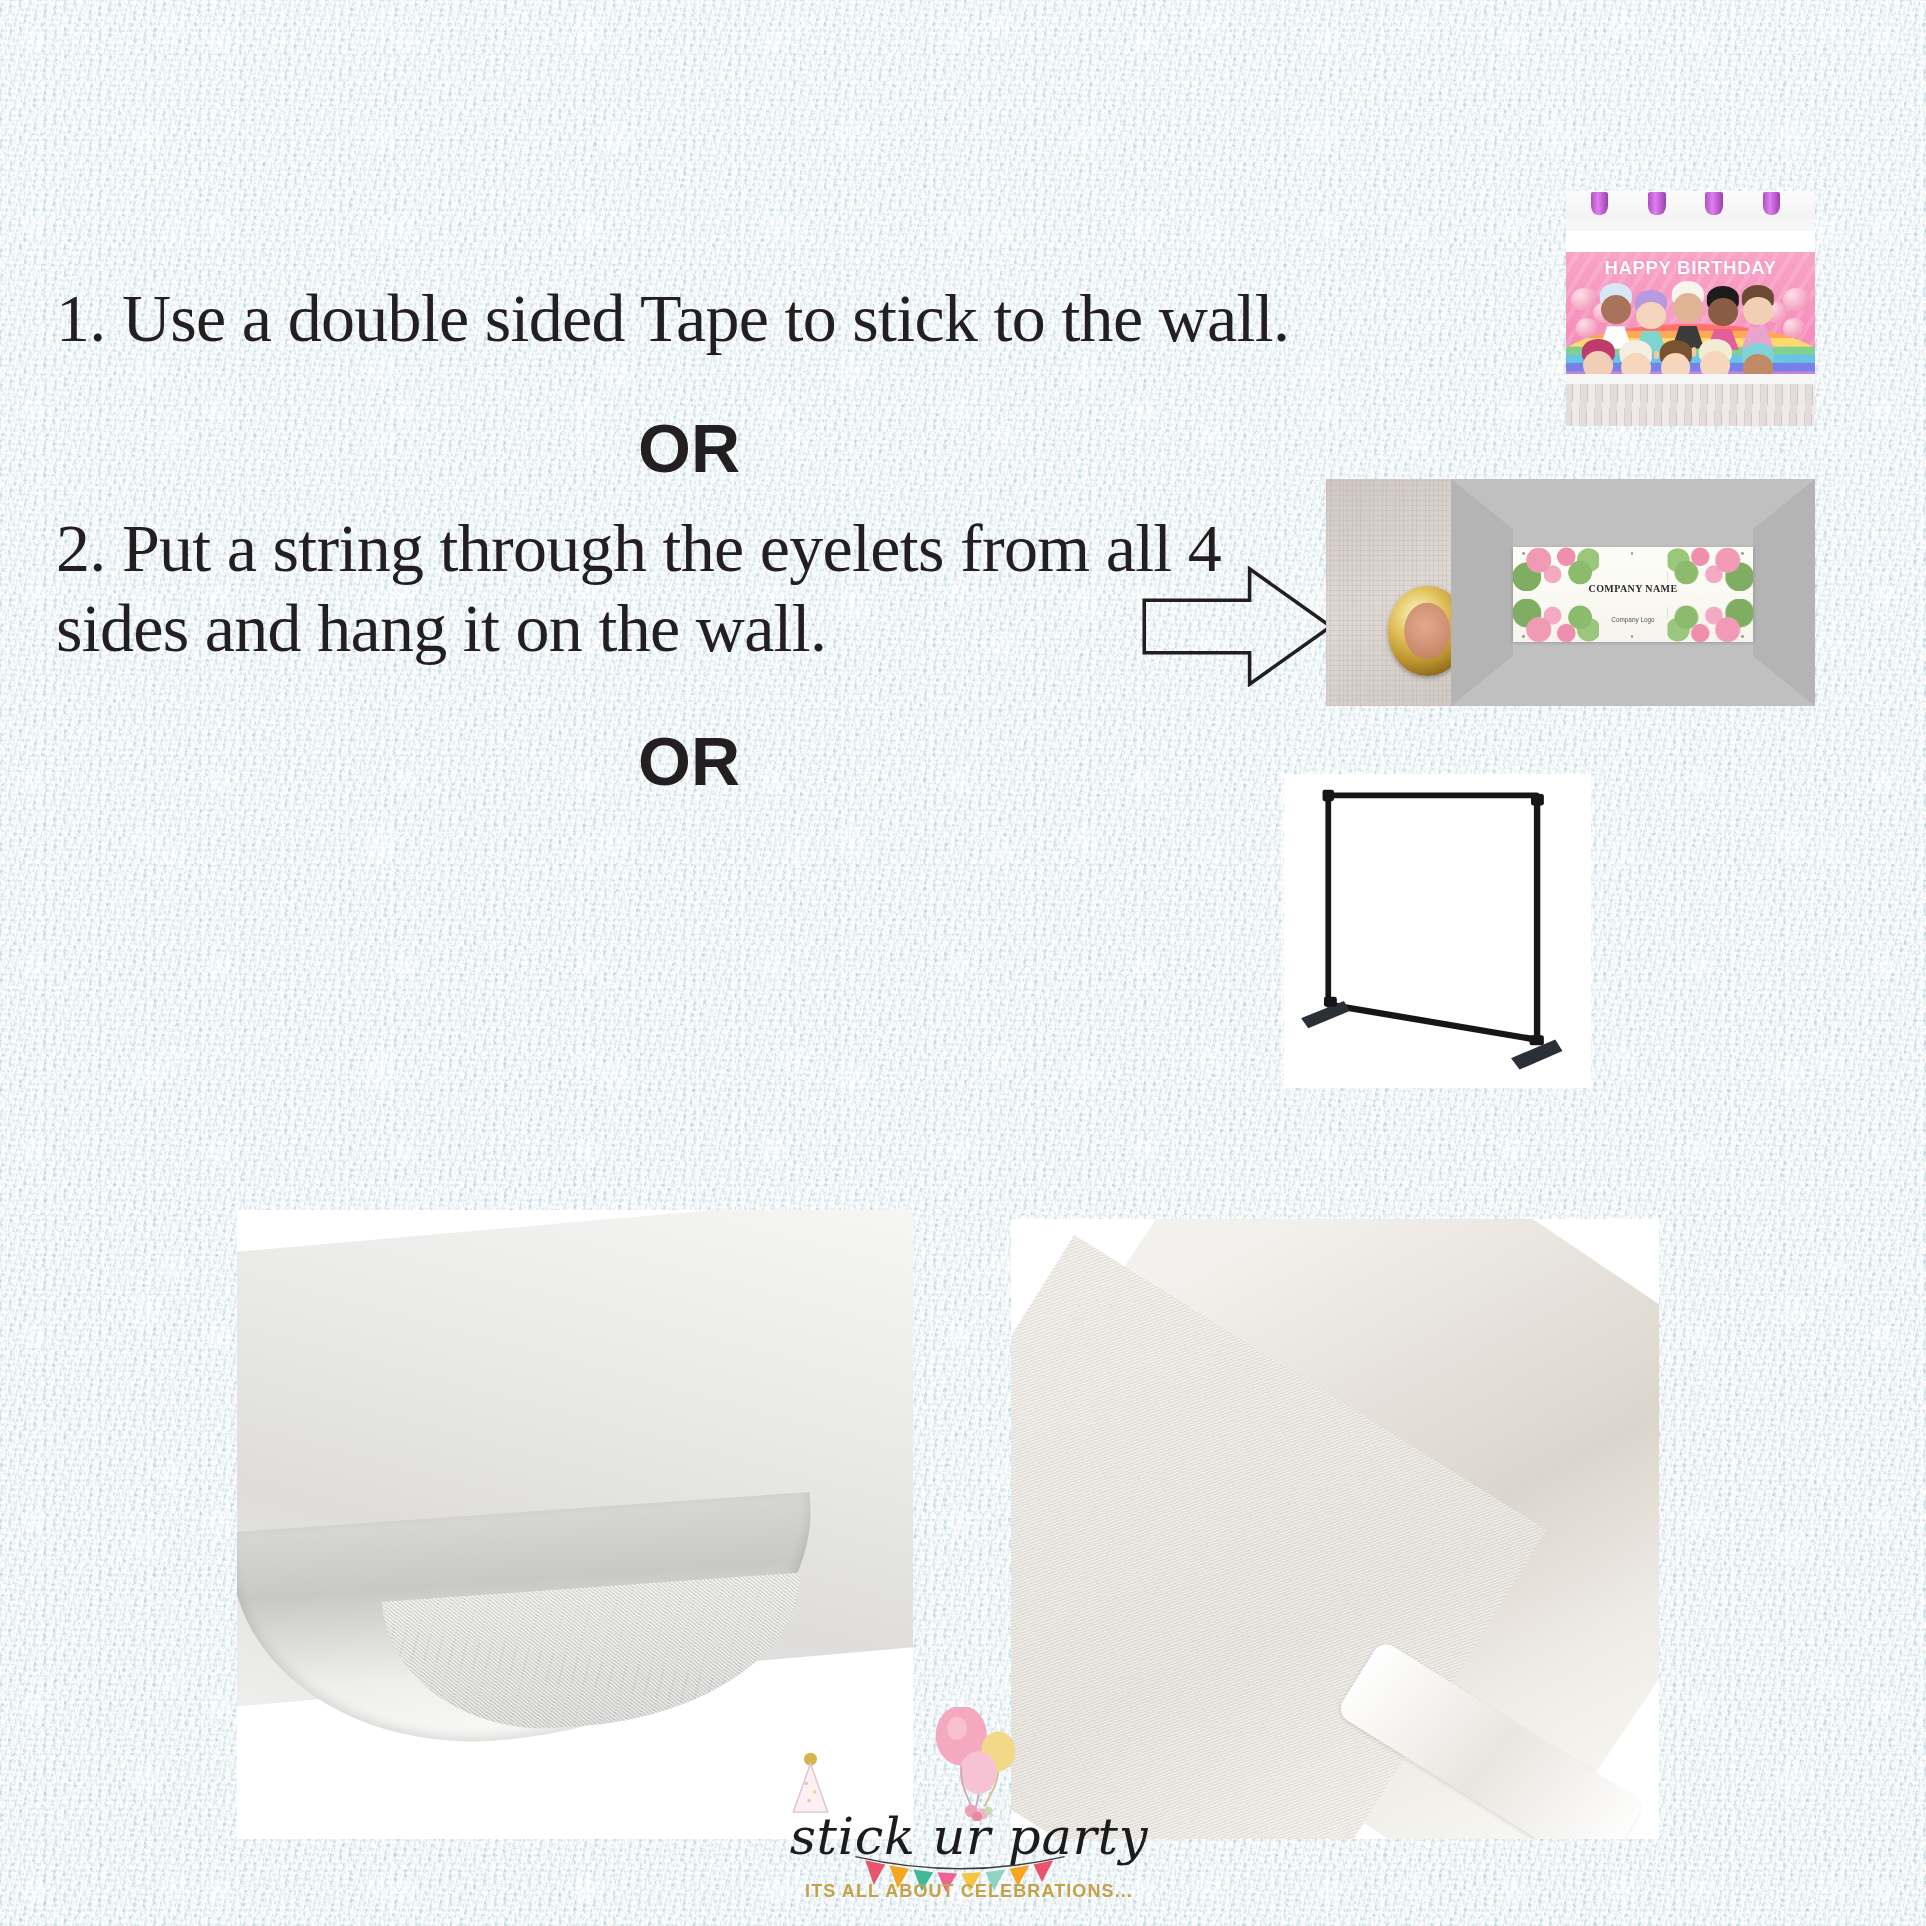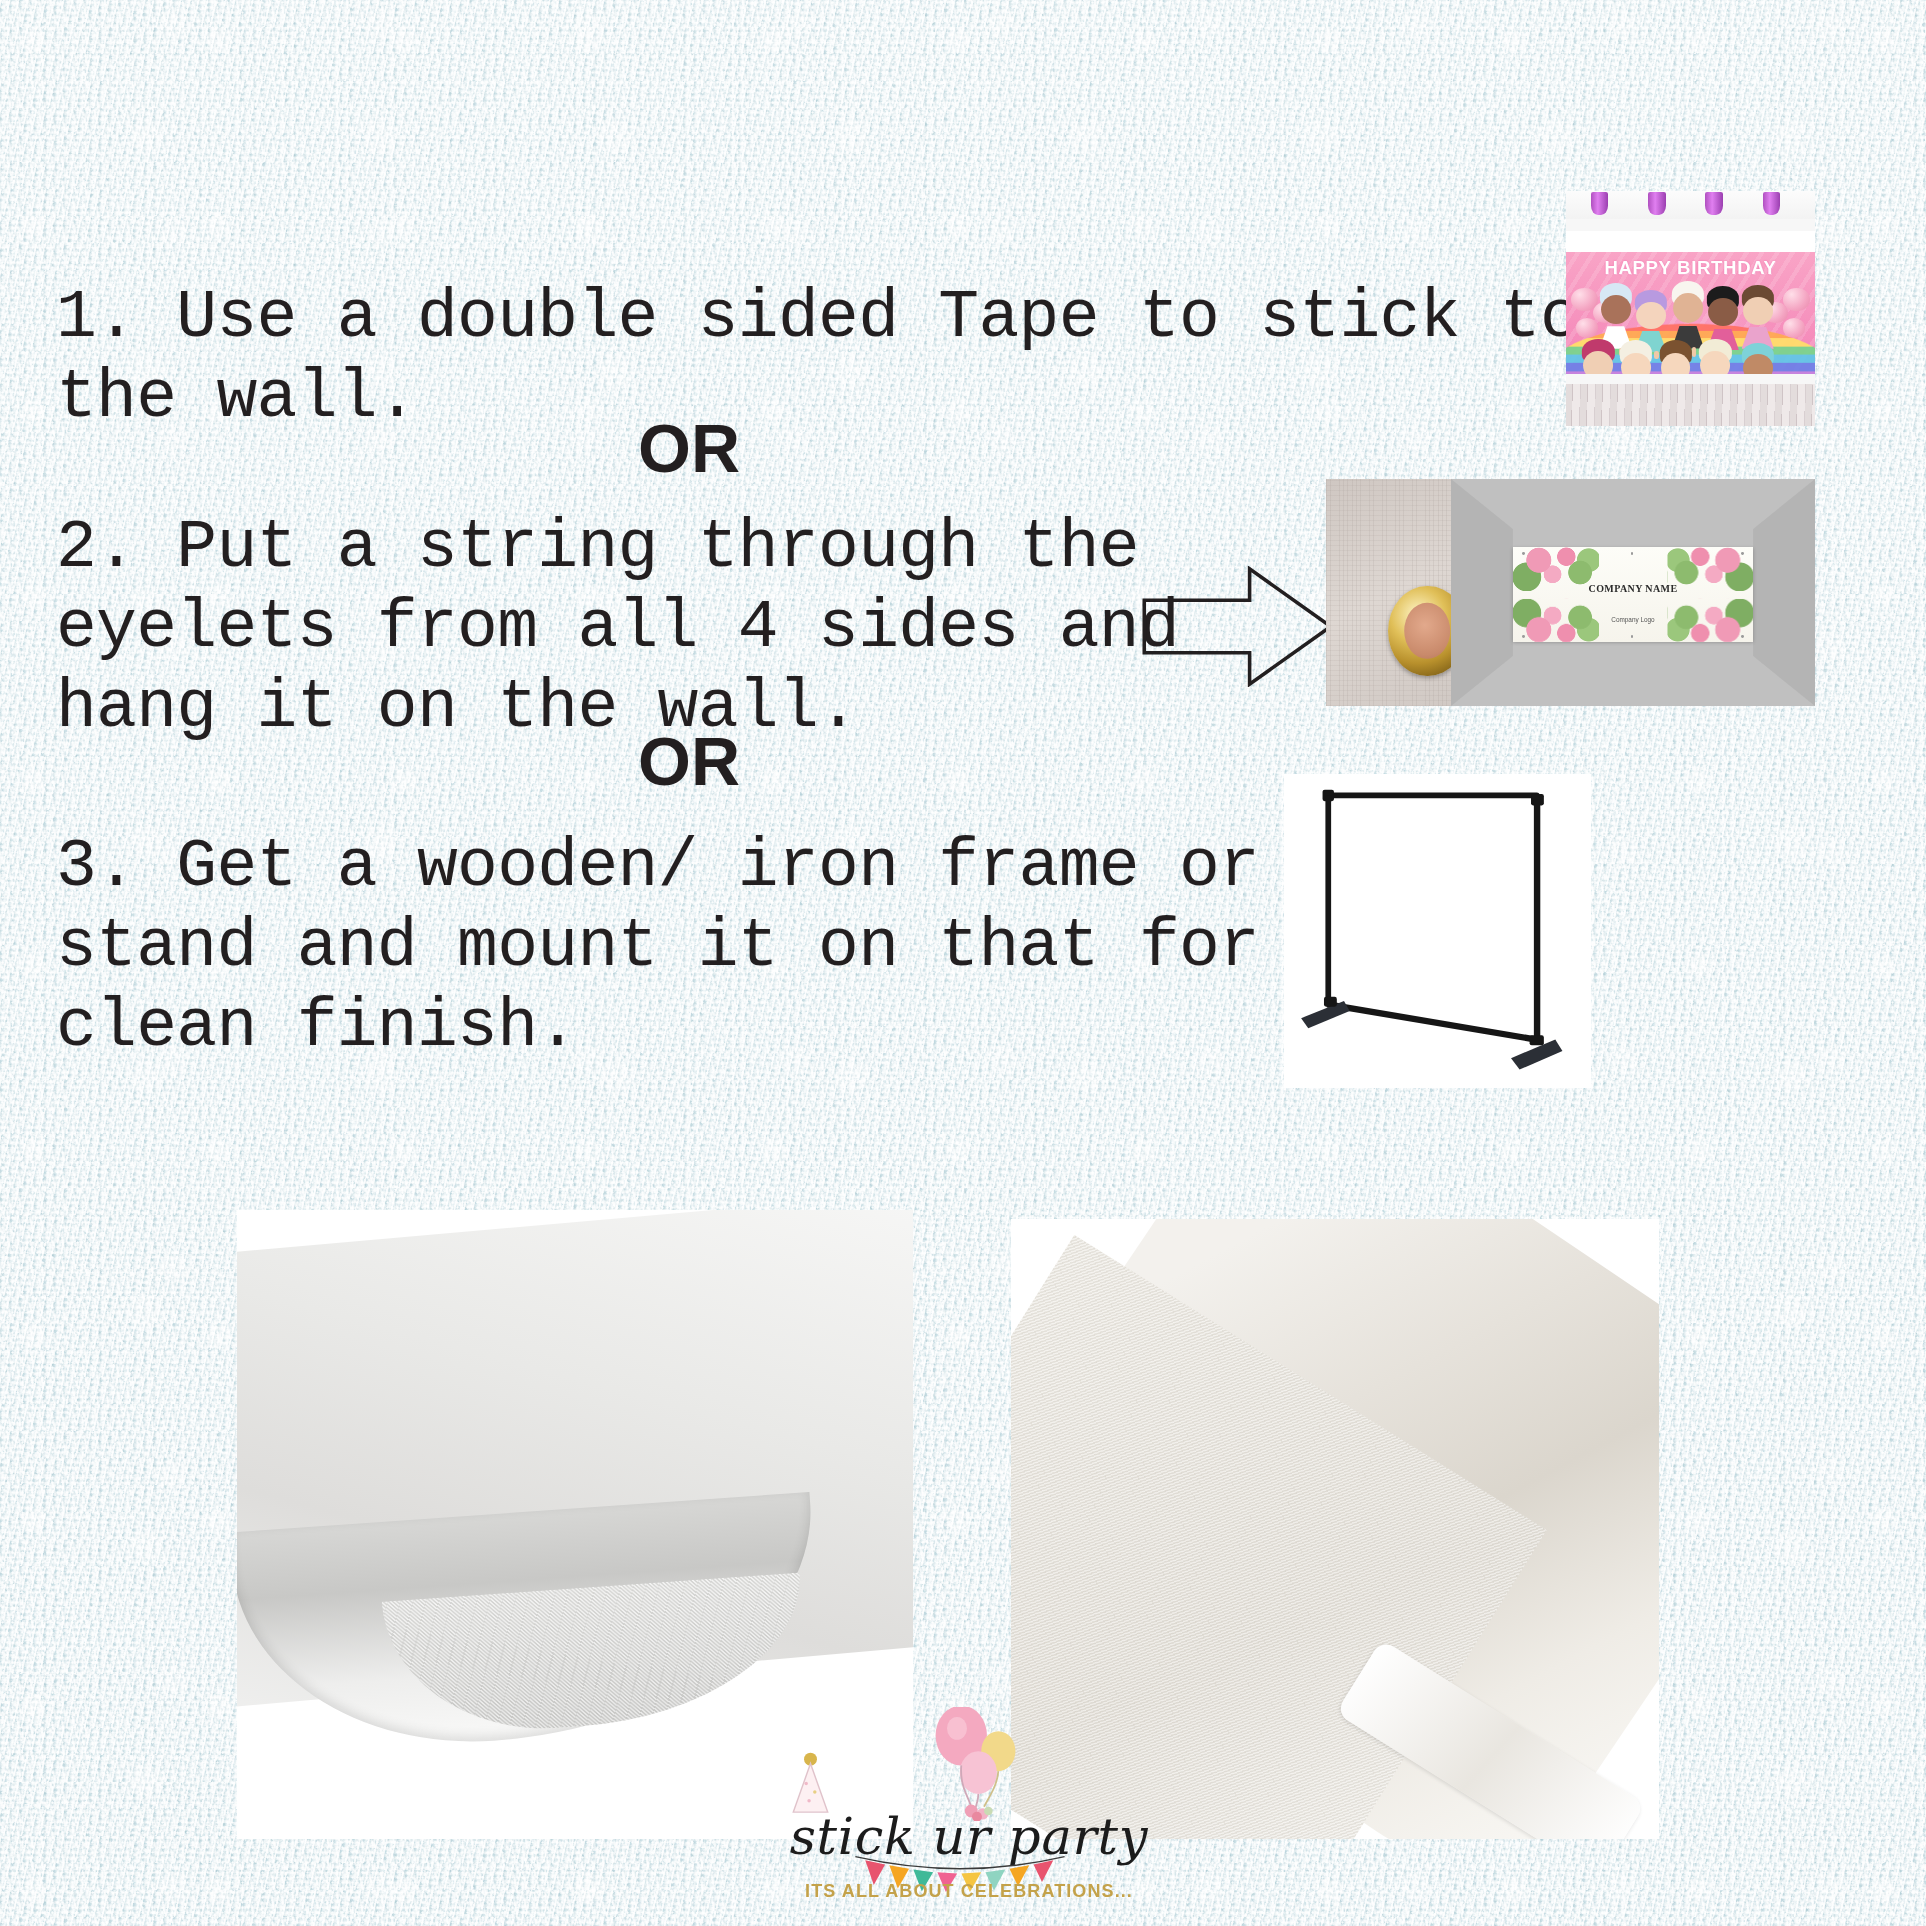--- a/index.html
+++ b/index.html
@@ -74,21 +74,21 @@
     color: #231f20;
     white-space: nowrap;
     line-height: 1;
     transform: scaleX(1.0);
   }
 
   
   .step {
     position: absolute;
     color: #231f20;
-    font-family: Liberation Mono, monospace;
+    font-family: Liberation Serif, serif;
     font-weight: 400;
     font-size: 68px;
     line-height: 1.18;
     letter-spacing: -0.7px;
     white-space: pre-line;
     z-index: 10;
   }
   #step-1 { left: 56px; top: 278px; width: 1526px; }
   #step-2 { left: 56px; top: 508px; width: 1276px; }
   #step-3 { left: 56px; top: 827px; width: 1227px; }
@@ -377,21 +377,20 @@
 
 
   <div class="step" id="step-1">1. Use a double sided Tape to stick to the wall.</div>
 
   <div class="or-label" id="or-1">OR</div>
 
   <div class="step" id="step-2">2. Put a string through the eyelets from all 4 sides and hang it on the wall.</div>
 
   <div class="or-label" id="or-2">OR</div>
 
-  <div class="step" id="step-3">3. Get a wooden/ iron frame or stand and mount it on that for clean finish.</div>
 
   <svg id="arrow" viewBox="0 0 270 170">
     <polygon points="4,48 152,48 152,4 266,85 152,166 152,122 4,122" fill="none" stroke="#231f20" stroke-width="5" stroke-linejoin="miter"></polygon>
   </svg>
 
   <div class="photo" id="photo-lol">
     <div class="lol-clips">
       <div class="lol-clip" style="left:10%"></div>
       <div class="lol-clip" style="left:33%"></div>
       <div class="lol-clip" style="left:56%"></div>

